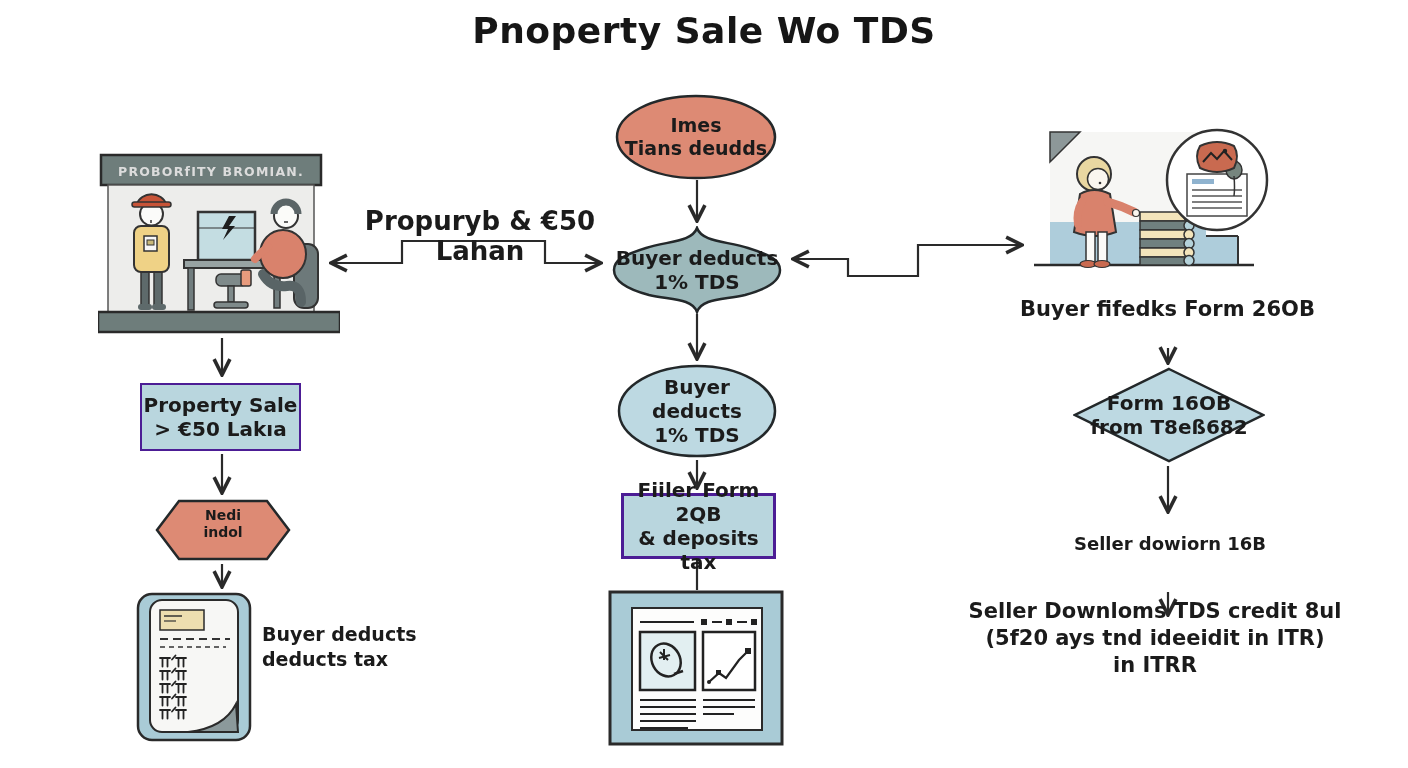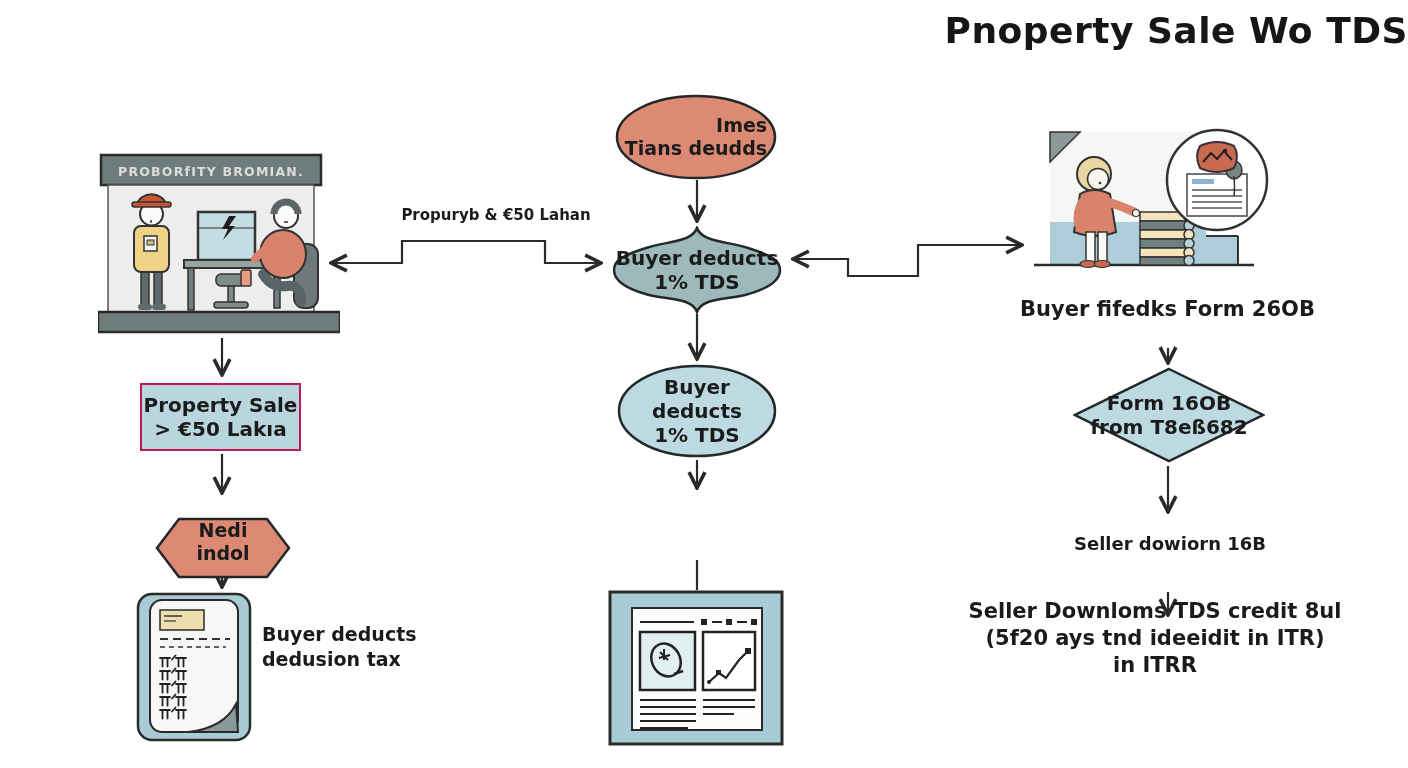--- a/index.html
+++ b/index.html
@@ -1,25 +1,25 @@
 <!DOCTYPE html>
 <html><head>
 <meta charset="utf-8">
 <style>
   html,body{margin:0;padding:0;background:#ffffff;}
   body{font-family:"DejaVu Sans","Liberation Sans",sans-serif;color:#1b1b1b;}
   .canvas{position:relative;width:1408px;height:768px;background:#ffffff;overflow:hidden;}
   .abs{position:absolute;}
-  .title{position:absolute;top:10px;left:0;width:100%;text-align:right;
+  .title{position:absolute;top:10px;left:0;width:100%;text-align:center;
          font-size:36px;font-weight:800;letter-spacing:.5px;color:#161616;}
   .node{position:absolute;display:flex;align-items:center;justify-content:center;
         text-align:center;font-weight:700;color:#1b1b1b;}
   .node > svg{position:absolute;left:0;top:0;}
   .node .txt{position:relative;z-index:2;line-height:1.2;}
-  .rectbox{background:#b9d6de;border:3px solid #be185d;box-sizing:border-box;}
+  .rectbox{background:#b9d6de;border:3px solid #4c1d95;box-sizing:border-box;}
   .lbl{position:absolute;font-weight:700;text-align:center;color:#1b1b1b;}
   .lbl.left-align{text-align:left;}
   svg{display:block;}
 </style>
 </head>
 <body>
 
 <div class="canvas">
 
   <div class="title">Pnoperty Sale Wo TDS</div>
@@ -87,21 +87,21 @@
     </g>
   </svg>
 
   <div class="node rectbox" style="left:140px;top:383px;width:161px;height:68px;font-size:20px;border-width:2.5px">
     <div class="txt">
       <div>Property Sale</div>
       <div>&gt; €50 Lakıa</div>
     </div>
   </div>
 
-  <div class="node" style="left:155px;top:517px;width:136px;height:50px;font-size:19px">
+  <div class="node" style="left:155px;top:499px;width:136px;height:50px;font-size:14px">
     <svg width="136" height="62" viewBox="0 0 136 62">
       <polygon points="24,2 112,2 134,31 112,60 24,60 2,31" stroke="#23282a" stroke-width="2.5" fill="#dd8a74"></polygon>
     </svg>
     <div class="txt">
       <div>Nedi</div>
       <div>indol</div>
     </div>
   </div>
 
   <svg class="abs" style="left:136px;top:590px" width="118" height="154" viewBox="0 0 118 154">
@@ -120,28 +120,28 @@
       <use href="#tally" x="24" y="81"></use>
       <use href="#tally" x="24" y="94"></use>
       <use href="#tally" x="24" y="107"></use>
       <use href="#tally" x="24" y="120"></use>
     </g>
     <path d="M52,142 q36,-4 48,-28 l2,28 z" fill="#8b999b" stroke="#2a2a2a" stroke-width="2"></path>
   </svg>
 
   <div class="lbl left-align" style="left:262px;top:622px;width:170px;font-size:19px;line-height:25px">
     <div>Buyer deducts</div>
-    <div>dedusion tax</div>
+    <div>deducts tax</div>
   </div>
 
   <div class="node" style="left:615px;top:94px;width:162px;height:86px;font-size:19px">
     <svg width="162" height="86" viewBox="0 0 162 86">
       <ellipse cx="81" cy="43" rx="79" ry="41" stroke="#23282a" stroke-width="2.5" fill="#dd8a74"></ellipse>
     </svg>
-    <div class="txt" style="text-align:right">
+    <div class="txt" style="text-align:center">
       <div>Imes</div>
       <div>Tians deudds</div>
     </div>
   </div>
 
   <div class="node" style="left:612px;top:226px;width:170px;height:88px;font-size:20px">
     <svg width="170" height="88" viewBox="0 0 170 88">
       <path d="M85,2 C90,16 114,15 136,22 C158,29 168,34 168,44 C168,56 152,64 133,69
                C112,74 90,72 85,86 C80,72 58,74 37,69 C18,64 2,56 2,44 C2,34 12,29 34,22
                C56,15 80,16 85,2 Z" stroke="#23282a" stroke-width="2.5" fill="#9db9bb"></path>
@@ -155,20 +155,26 @@
   <div class="node" style="left:617px;top:364px;width:160px;height:94px;font-size:20px">
     <svg width="160" height="94" viewBox="0 0 160 94">
       <ellipse cx="80" cy="47" rx="78" ry="45" stroke="#23282a" stroke-width="2.5" fill="#bdd9e2"></ellipse>
     </svg>
     <div class="txt">
       <div>Buyer deducts</div>
       <div>1% TDS</div>
     </div>
   </div>
 
+  <div class="node rectbox" style="left:621px;top:493px;width:155px;height:66px;font-size:20px">
+    <div class="txt">
+      <div>Fiiler Form 2QB</div>
+      <div>&amp; deposits tax</div>
+    </div>
+  </div>
 
   <svg class="abs" style="left:608px;top:590px" width="178" height="158" viewBox="0 0 178 158">
     <rect x="2" y="2" width="172" height="152" stroke="#2a2a2a" stroke-width="3" fill="#a9cbd6"></rect>
     <rect x="24" y="18" width="130" height="122" fill="#fdfdfc" stroke="#2a2a2a" stroke-width="2"></rect>
     <line x1="32" y1="32" x2="86" y2="32" stroke="#222" stroke-width="2"></line>
     <rect x="93" y="29" width="6" height="6" fill="#222"></rect>
     <line x1="104" y1="32" x2="114" y2="32" stroke="#222" stroke-width="2"></line>
     <rect x="118" y="29" width="6" height="6" fill="#222"></rect>
     <line x1="129" y1="32" x2="139" y2="32" stroke="#222" stroke-width="2"></line>
     <rect x="143" y="29" width="6" height="6" fill="#222"></rect>
@@ -247,21 +253,21 @@
         <ellipse cx="214" cy="46" rx="8" ry="9" fill="#76857e" stroke="#333" stroke-width="1.5"></ellipse>
         <path d="M214,52 q1,12 0,20" stroke="#333" stroke-width="1.5" fill="none"></path>
         <path d="M180,22 q17,-8 34,0 q6,10 0,22 q-17,8 -34,0 q-6,-12 0,-22 z" fill="#c96a50" stroke="#333" stroke-width="2"></path>
         <path d="M183,38 l8,-9 l6,6 l7,-8 l8,9" stroke="#222" stroke-width="2" fill="none"></path>
         <circle cx="205" cy="27" r="2.2" fill="#222"></circle>
       </g>
     </g>
   </svg>
 
 
-  <div class="lbl" style="left:366px;top:206px;width:260px;font-size:15px">Propuryb &amp; €50 Lahan</div>
+  <div class="lbl" style="left:350px;top:206px;width:260px;font-size:26px">Propuryb &amp; €50 Lahan</div>
 
   <div class="lbl" style="left:995px;top:296px;width:345px;font-size:21px;line-height:26px">
     <div>Buyer fifedks Form 26OB</div>
   </div>
 
   <div class="node" style="left:1073px;top:367px;width:192px;height:96px;font-size:20px">
     <svg width="192" height="96" viewBox="0 0 192 96">
       <polygon points="96,2 190,48 96,94 2,48" stroke="#23282a" stroke-width="2.5" fill="#bdd9e2"></polygon>
     </svg>
     <div class="txt">

